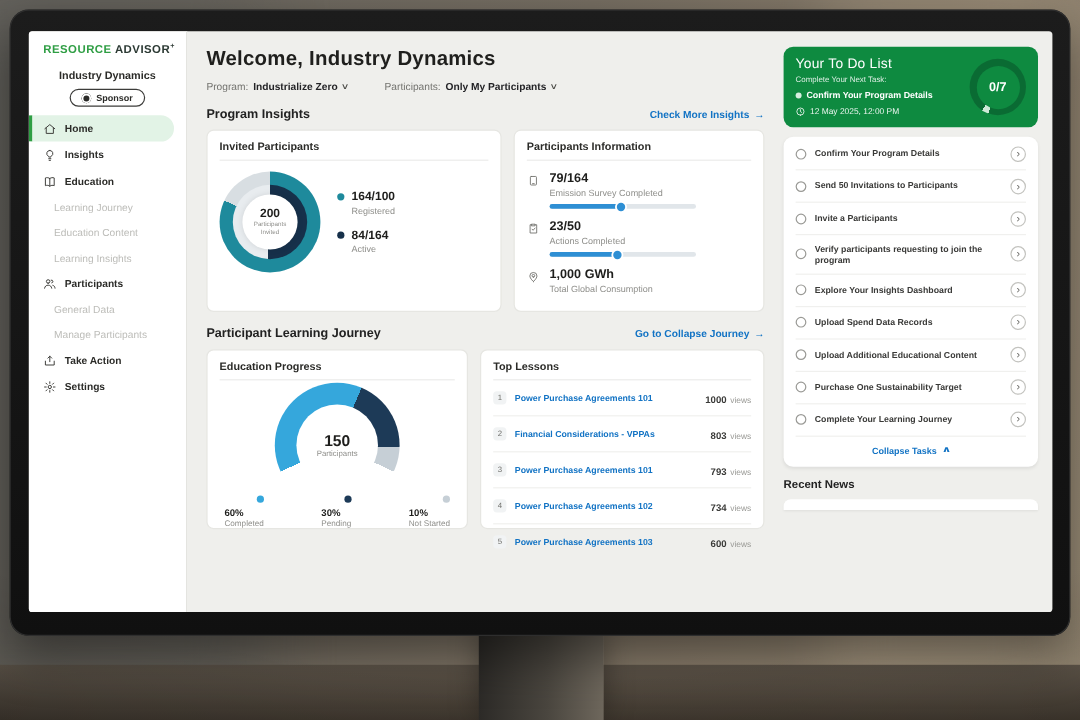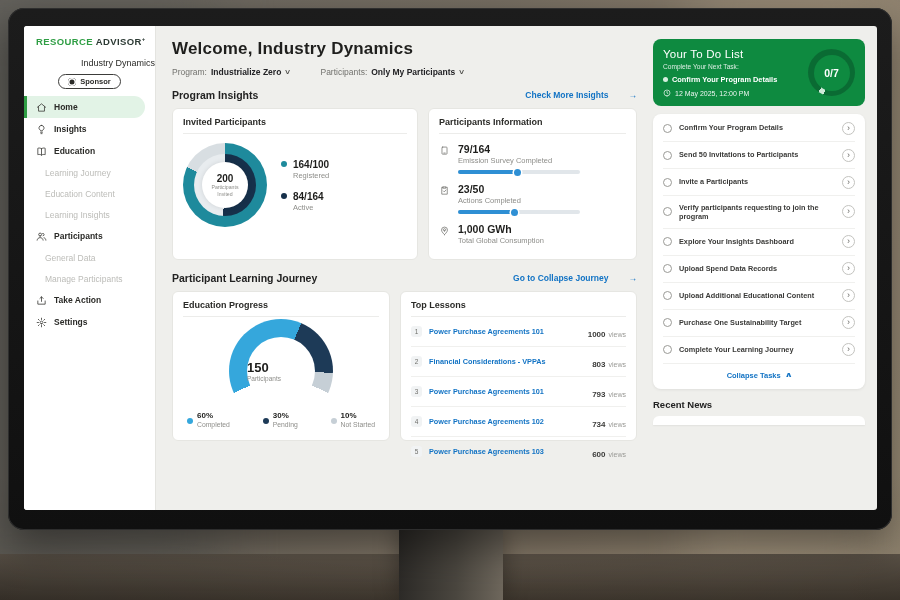--- a/index.html
+++ b/index.html
@@ -22,41 +22,41 @@
     background:linear-gradient(180deg,#1c1c1c,#101010);border-radius:16px;
     padding:18px 15px 20px 16px;box-shadow:0 16px 40px rgba(0,0,0,.45), inset 0 0 0 1px #2e2e2e;}
   .screen{width:100%;height:100%;background:#efefec;border-radius:3px;overflow:hidden;display:flex;}
 
   
   .sidebar{width:132px;min-width:132px;background:#fff;border-right:1px solid #e4e4e0;padding-top:10px;font-size:8.5px;}
   .logo{padding:0 12px;font-weight:800;font-size:9.5px;letter-spacing:.4px;white-space:nowrap;}
   .lg-green{color:var(--brand-green,#2f9e44);}
   .lg-dark{color:#2c3a34;}
   .lg-dark sup{font-size:6px;}
-  .org{ text-align:right;font-weight:normal;color:#2b2b28;margin-top:11px;font-size:9px;}
+  .org{ text-align:center;font-weight:bold;color:#2b2b28;margin-top:11px;font-size:9px;}
   .badge{margin:6px auto 4px;display:flex;align-items:center;gap:4px;border:1px solid #3c3c3a;border-radius:10px;
     padding:2px 9px;font-size:7.5px;font-weight:bold;color:#2b2b28;width:fit-content;cursor:pointer;}
   .badge-dot{width:8px;height:8px;border-radius:50%;background:#2b2b28;box-shadow:inset 0 0 0 1.5px #fff, inset 0 0 0 3px #2b2b28;}
   .nav{margin-top:7px;}
   .nav-item{display:flex;align-items:center;gap:7px;padding:5.5px 12px;color:#2b2b28;font-weight:bold;cursor:pointer;}
   .nav-item.sub{padding-left:21px;color:#bcbcb8;font-weight:normal;}
   .nav-item.active{background:var(--green-light,#e2f3e6);border-left:3px solid var(--brand-green,#2f9e44);
     padding-left:9px;margin-right:10px;border-radius:0 12px 12px 0;}
   .nav-svg{width:11px;height:11px;fill:none;stroke:#3f3f3c;stroke-width:1.8;stroke-linecap:round;stroke-linejoin:round;flex:none;}
 
   
   .main{flex:1;min-width:0;padding:13px 12px 0 16px;}
   .welcome{font-size:17px;font-weight:bold;color:#1f1f1d;letter-spacing:.2px;}
   .filters{display:flex;gap:30px;margin-top:8px;font-size:8.5px;color:#72726e;align-items:center;}
   .filter{display:flex;align-items:center;gap:4px;cursor:pointer;}
   .filter b{color:#232326;}
   .chev{font-size:7px;color:#4a4a46;transform:scaleX(1.4);}
   .section-head{display:flex;justify-content:space-between;align-items:center;margin-top:12px;}
   .section-title{font-size:10.5px;font-weight:bold;color:#222;}
-  .section-link{font-size:8.5px;font-weight:bold;color:var(--link,#1273c4);display:flex;gap:20px;align-items:center;cursor:pointer;text-decoration:none;}
+  .section-link{font-size:8.5px;font-weight:bold;color:var(--link,#1273c4);display:flex;gap:4px;align-items:center;cursor:pointer;text-decoration:none;}
   .cards{display:flex;gap:10px;margin-top:7px;}
   .card{background:#fff;border:1px solid #e6e6e2;border-radius:6px;padding:8px 10px;}
   .card-title{font-size:9px;font-weight:bold;color:#2b2b28;padding-bottom:6px;border-bottom:1px solid #ececea;}
 
   .card-invited{width:246px;height:152px;}
   .card-info{flex:1;height:152px;}
   .invited-body{display:flex;align-items:center;gap:14px;padding-top:9px;}
   .donut{width:84px;height:84px;border-radius:50%;display:grid;place-items:center;
     background:conic-gradient(from 0deg,var(--teal,#1e8a9c) 0 calc(var(--reg,82)*3.6deg),#d8dee2 calc(var(--reg,82)*3.6deg) 360deg);}
   .donut-mid{width:62px;height:62px;border-radius:50%;display:grid;place-items:center;
@@ -81,25 +81,25 @@
 
   .card-edu{width:218px;height:150px;display:flex;flex-direction:column;}
   .card-lessons{flex:1;height:150px;}
   .gauge-wrap{display:flex;justify-content:center;margin-top:2px;}
   .gauge{width:104px;height:104px;border-radius:50%;display:grid;place-items:center;
     background:conic-gradient(from 245deg,
       var(--gauge-blue,#35a7dc) 0 calc(var(--gc,60)*2.3deg),
       var(--gauge-navy,#1d3a57) calc(var(--gc,60)*2.3deg) calc((var(--gc,60) + var(--gp,30))*2.3deg),
       var(--gauge-gray,#c6cfd6) calc((var(--gc,60) + var(--gp,30))*2.3deg) 230deg,
       transparent 230deg 360deg);}
-  .gauge-center{width:68px;height:68px;border-radius:50%;background:#fff;display:flex;flex-direction:column;justify-content:center;}
+  .gauge-center{width:68px;height:68px;border-radius:50%;background:#fff;display:flex;flex-direction:column;align-items:center;justify-content:center;}
   .gc-value{font-size:13px;font-weight:bold;color:#1e1e1c;}
   .gc-label{font-size:6.5px;color:#8e8e8a;}
   .gauge-legend{display:flex;justify-content:space-between;padding:0 4px;margin-top:-12px;}
-  .gl-item{display:flex;gap:4px;align-items:center;}
+  .gl-item{display:flex;gap:4px;align-items:flex-end;flex-direction:column;}
   .gl-val{font-size:8px;font-weight:bold;color:#1e1e1c;}
   .gl-lab{font-size:6.8px;color:#8e8e8a;margin-top:1px;}
 
   .lesson-row{display:flex;align-items:center;gap:7px;padding:5.5px 0;border-bottom:1px solid #f0f0ee;}
   .lesson-row:last-child{border-bottom:none;}
   .rank{width:11px;height:11px;border-radius:3px;background:#f1f3f4;color:#6f6f6b;font-size:6.5px;display:grid;place-items:center;flex:none;}
   .lesson-name{flex:1;font-size:7.3px;color:var(--link,#1273c4);font-weight:bold;cursor:pointer;white-space:nowrap;overflow:hidden;text-overflow:ellipsis;}
   .views-val{font-size:8px;font-weight:bold;color:#3a3a38;}
   .views-unit{font-size:7px;color:#9a9a96;margin-left:3px;}
 

